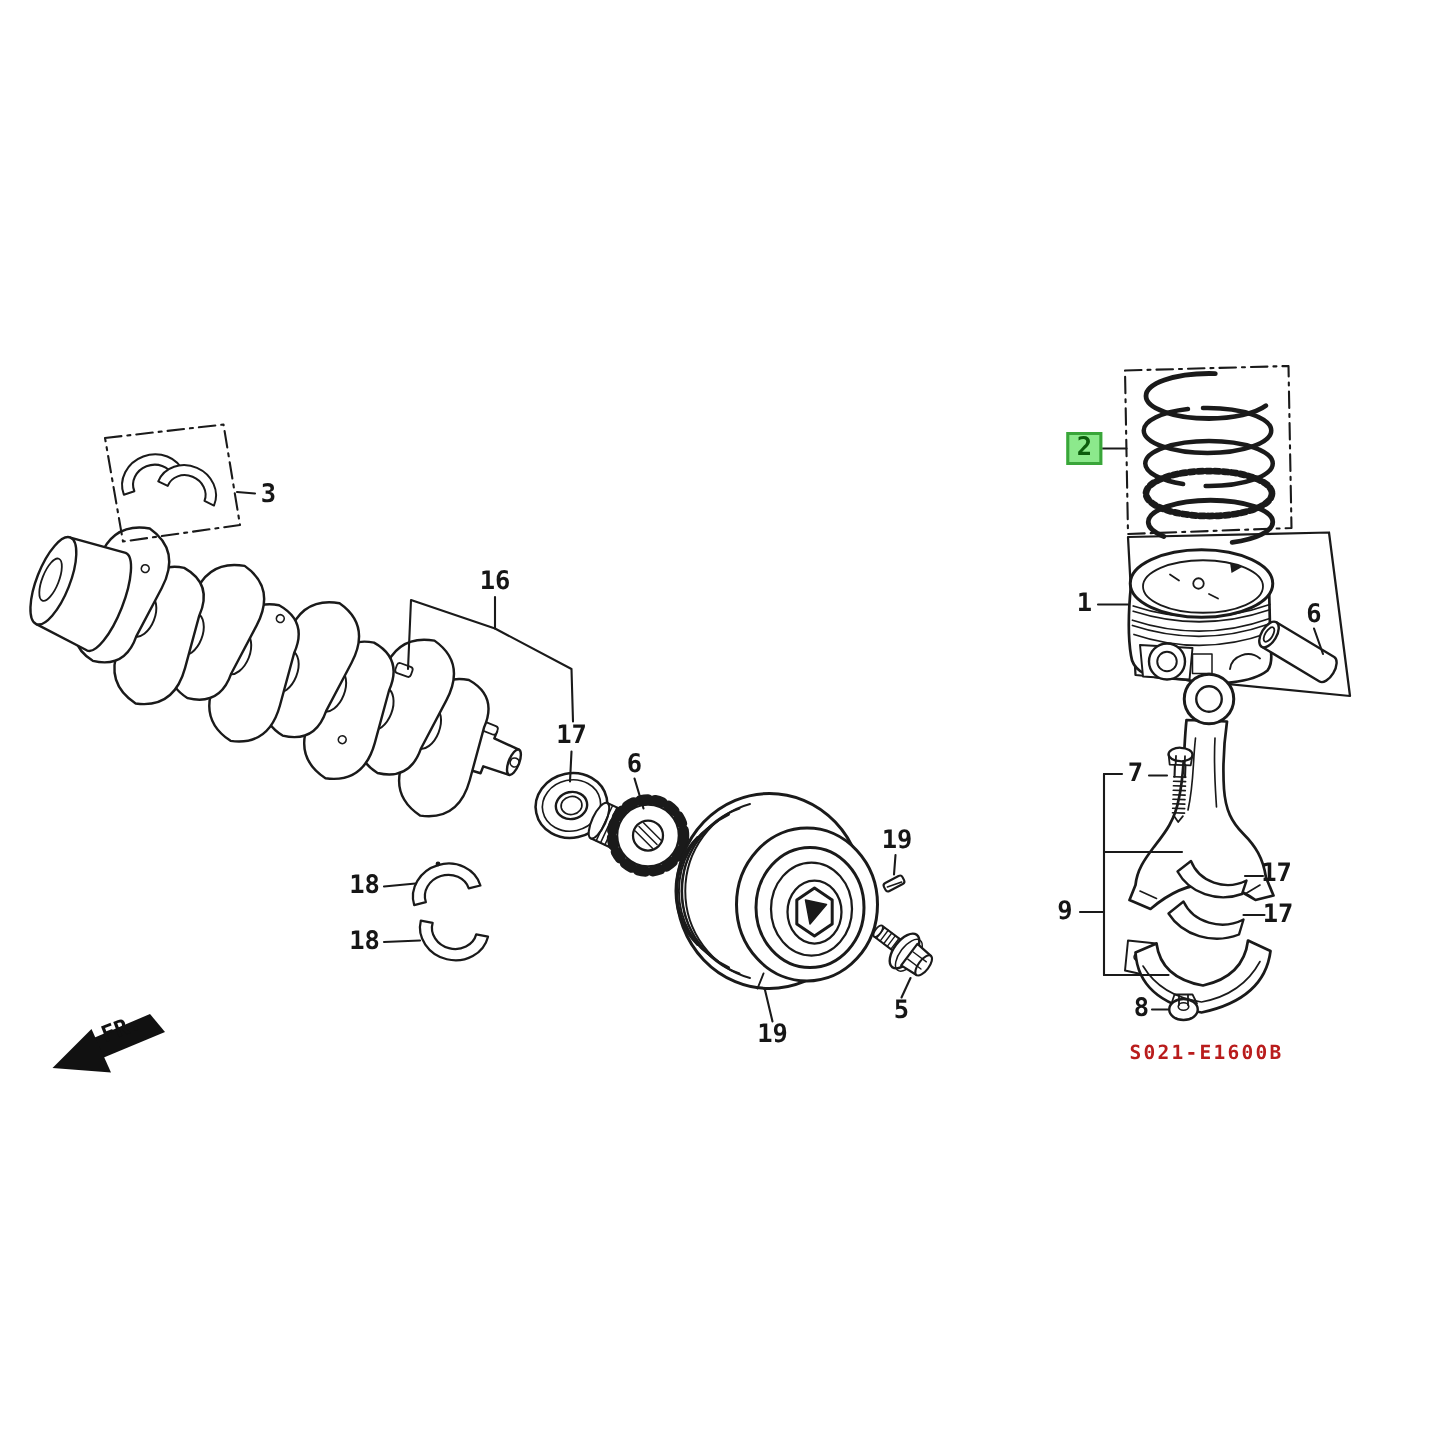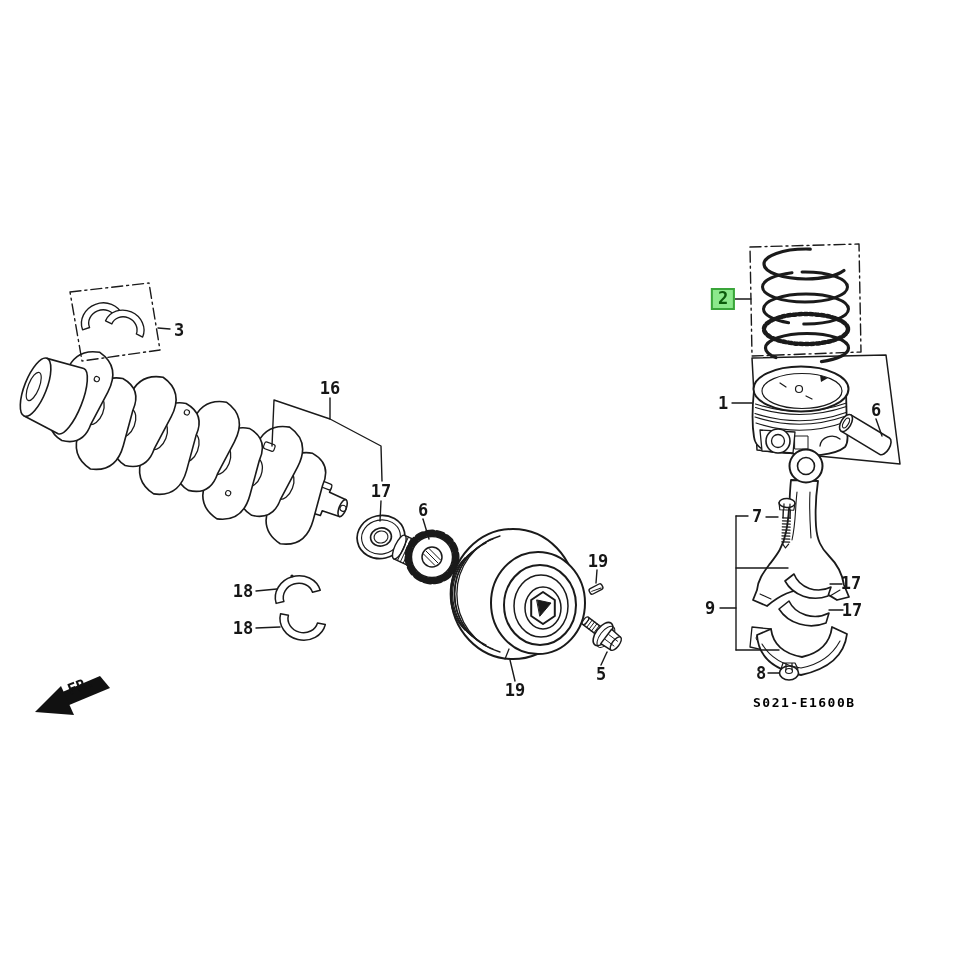--- a/index.html
+++ b/index.html
@@ -18,21 +18,21 @@
   }
   .callout.hl{
     background:var(--hl-fill,#8ce98c);
     border:2px solid var(--hl-border,#3aa53a);
     color:var(--hl-text,#0c5c0c);
     padding:0 5px 1px 5px;
   }
   .diagram-code{
     position:absolute;left:753px;top:695px;
     font-family:"DejaVu Sans Mono","Liberation Mono",monospace;
-    font-size:13px;font-weight:bold;letter-spacing:1.5px;color:#000000;
+    font-size:13px;font-weight:bold;letter-spacing:1.5px;color:#b91c1c;
     white-space:nowrap;
   }
 </style>
 </head>
 <body>
 
 <div class="stage">
 
   <svg class="artwork" viewBox="0 0 960 960" xmlns="http://www.w3.org/2000/svg" stroke="#1a1a1a" fill="none" stroke-linecap="round" stroke-linejoin="round">
 

